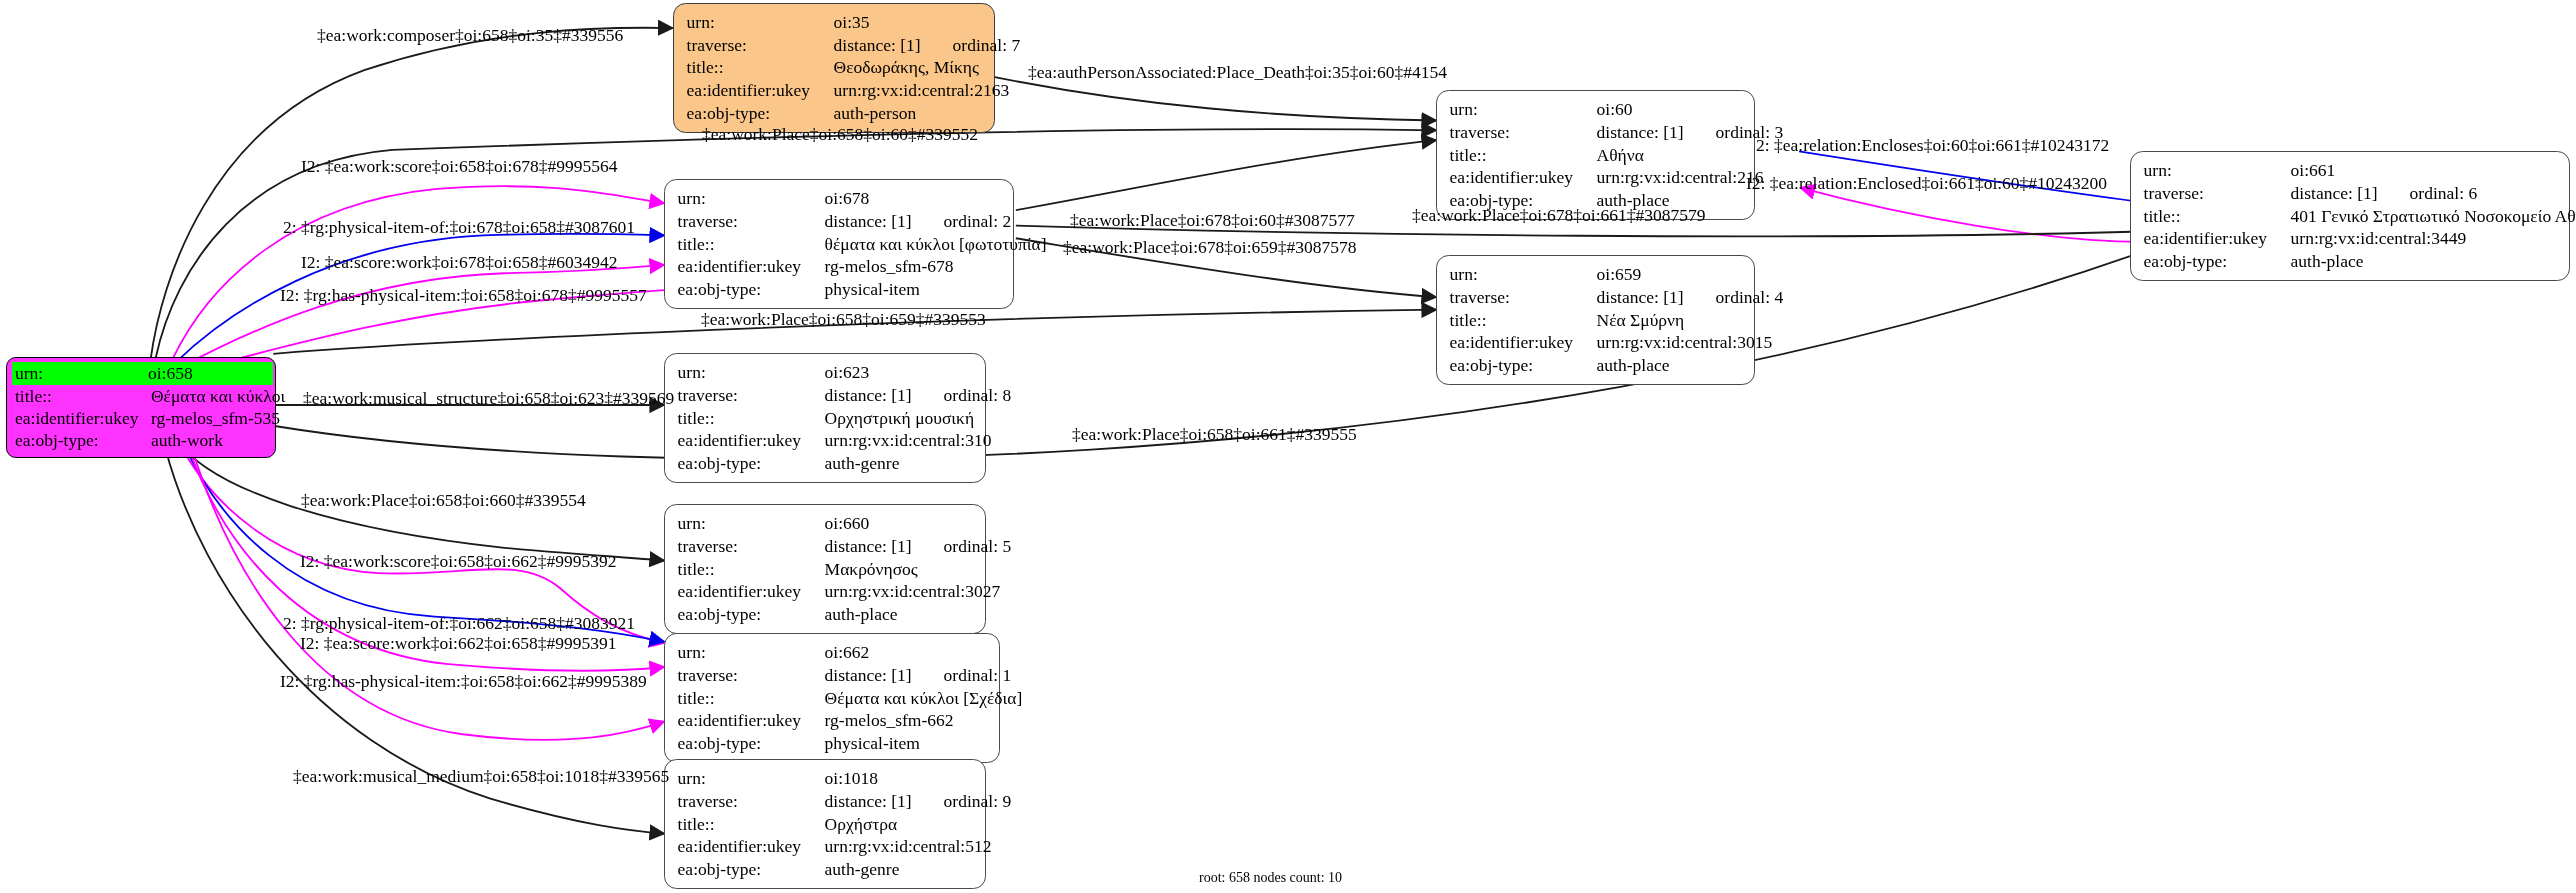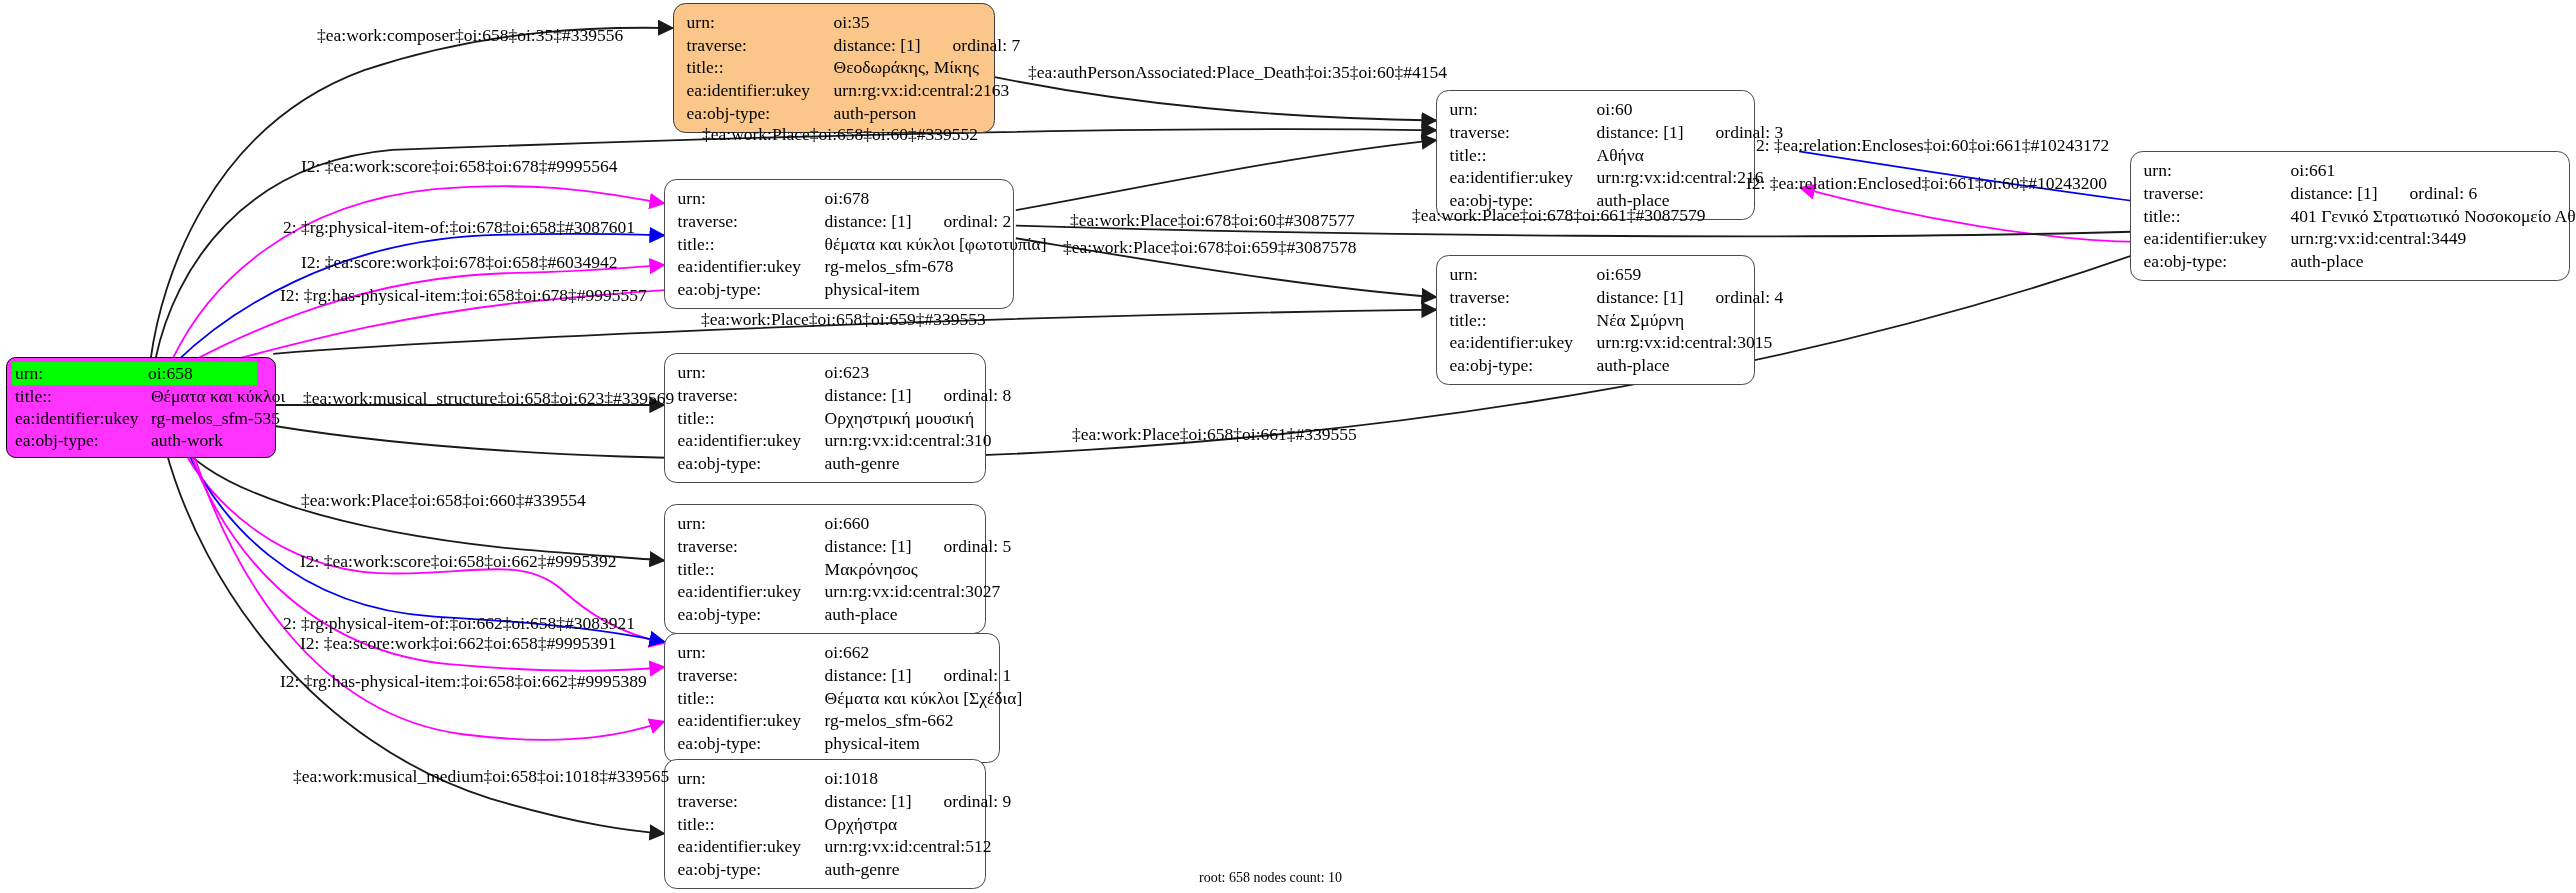--- a/index.html
+++ b/index.html
@@ -35,21 +35,21 @@
   .node.root{
     background:#ff33ff;
     border:1.4px solid #000;
     border-radius:9.8px;
     padding:4.2px 5.6px 5.6px 5.6px;
   }
   .node.root .row{font-size:17.5px;line-height:1.28;}
   .node.root .row.hdr .k,
   .node.root .row.hdr .v{background:#00ff00;}
   .node.root .row.hdr .k{min-width:133px;padding-left:2.8px;}
-  .node.root .row.hdr .v{padding-right:64px;}
+  .node.root .row.hdr .v{padding-right:80px;}
   .node.root .k{min-width:136px;padding-left:2.8px;}
 
   
   .node.person{background:#fac68a;border-color:#3c3c3c;}
 
   
   .elabel{
     position:absolute;
     white-space:nowrap;
     font-size:17.5px;

